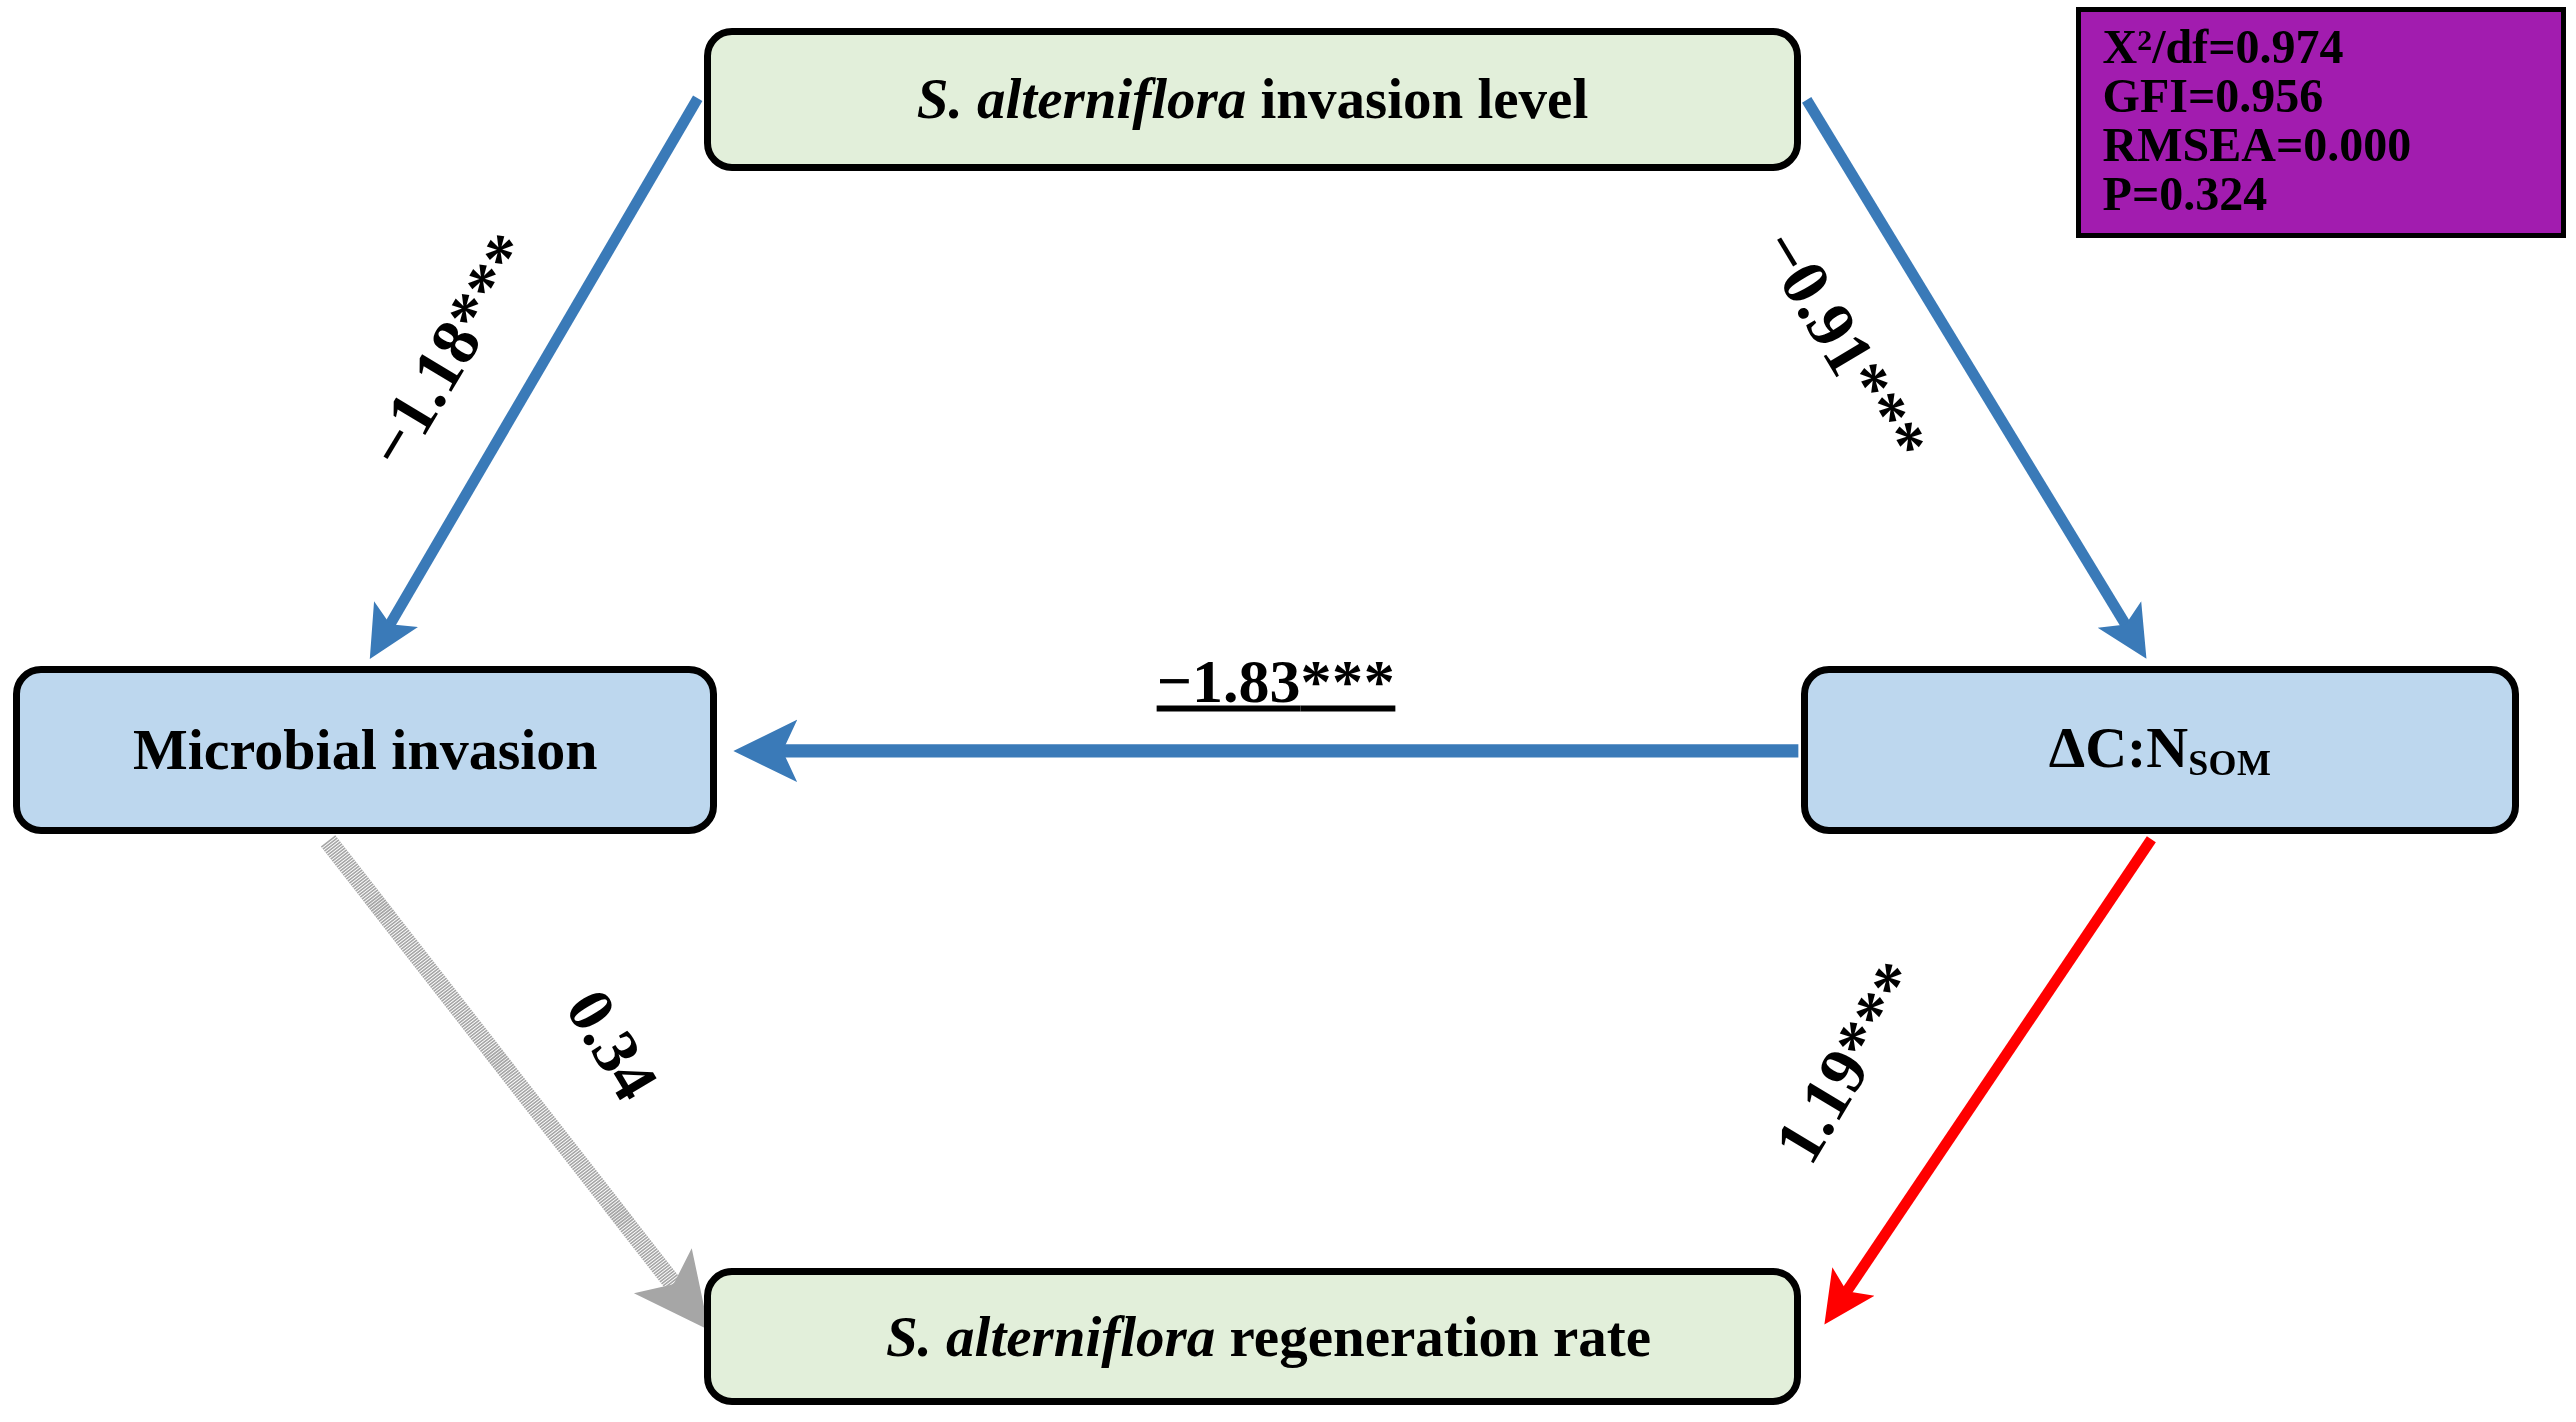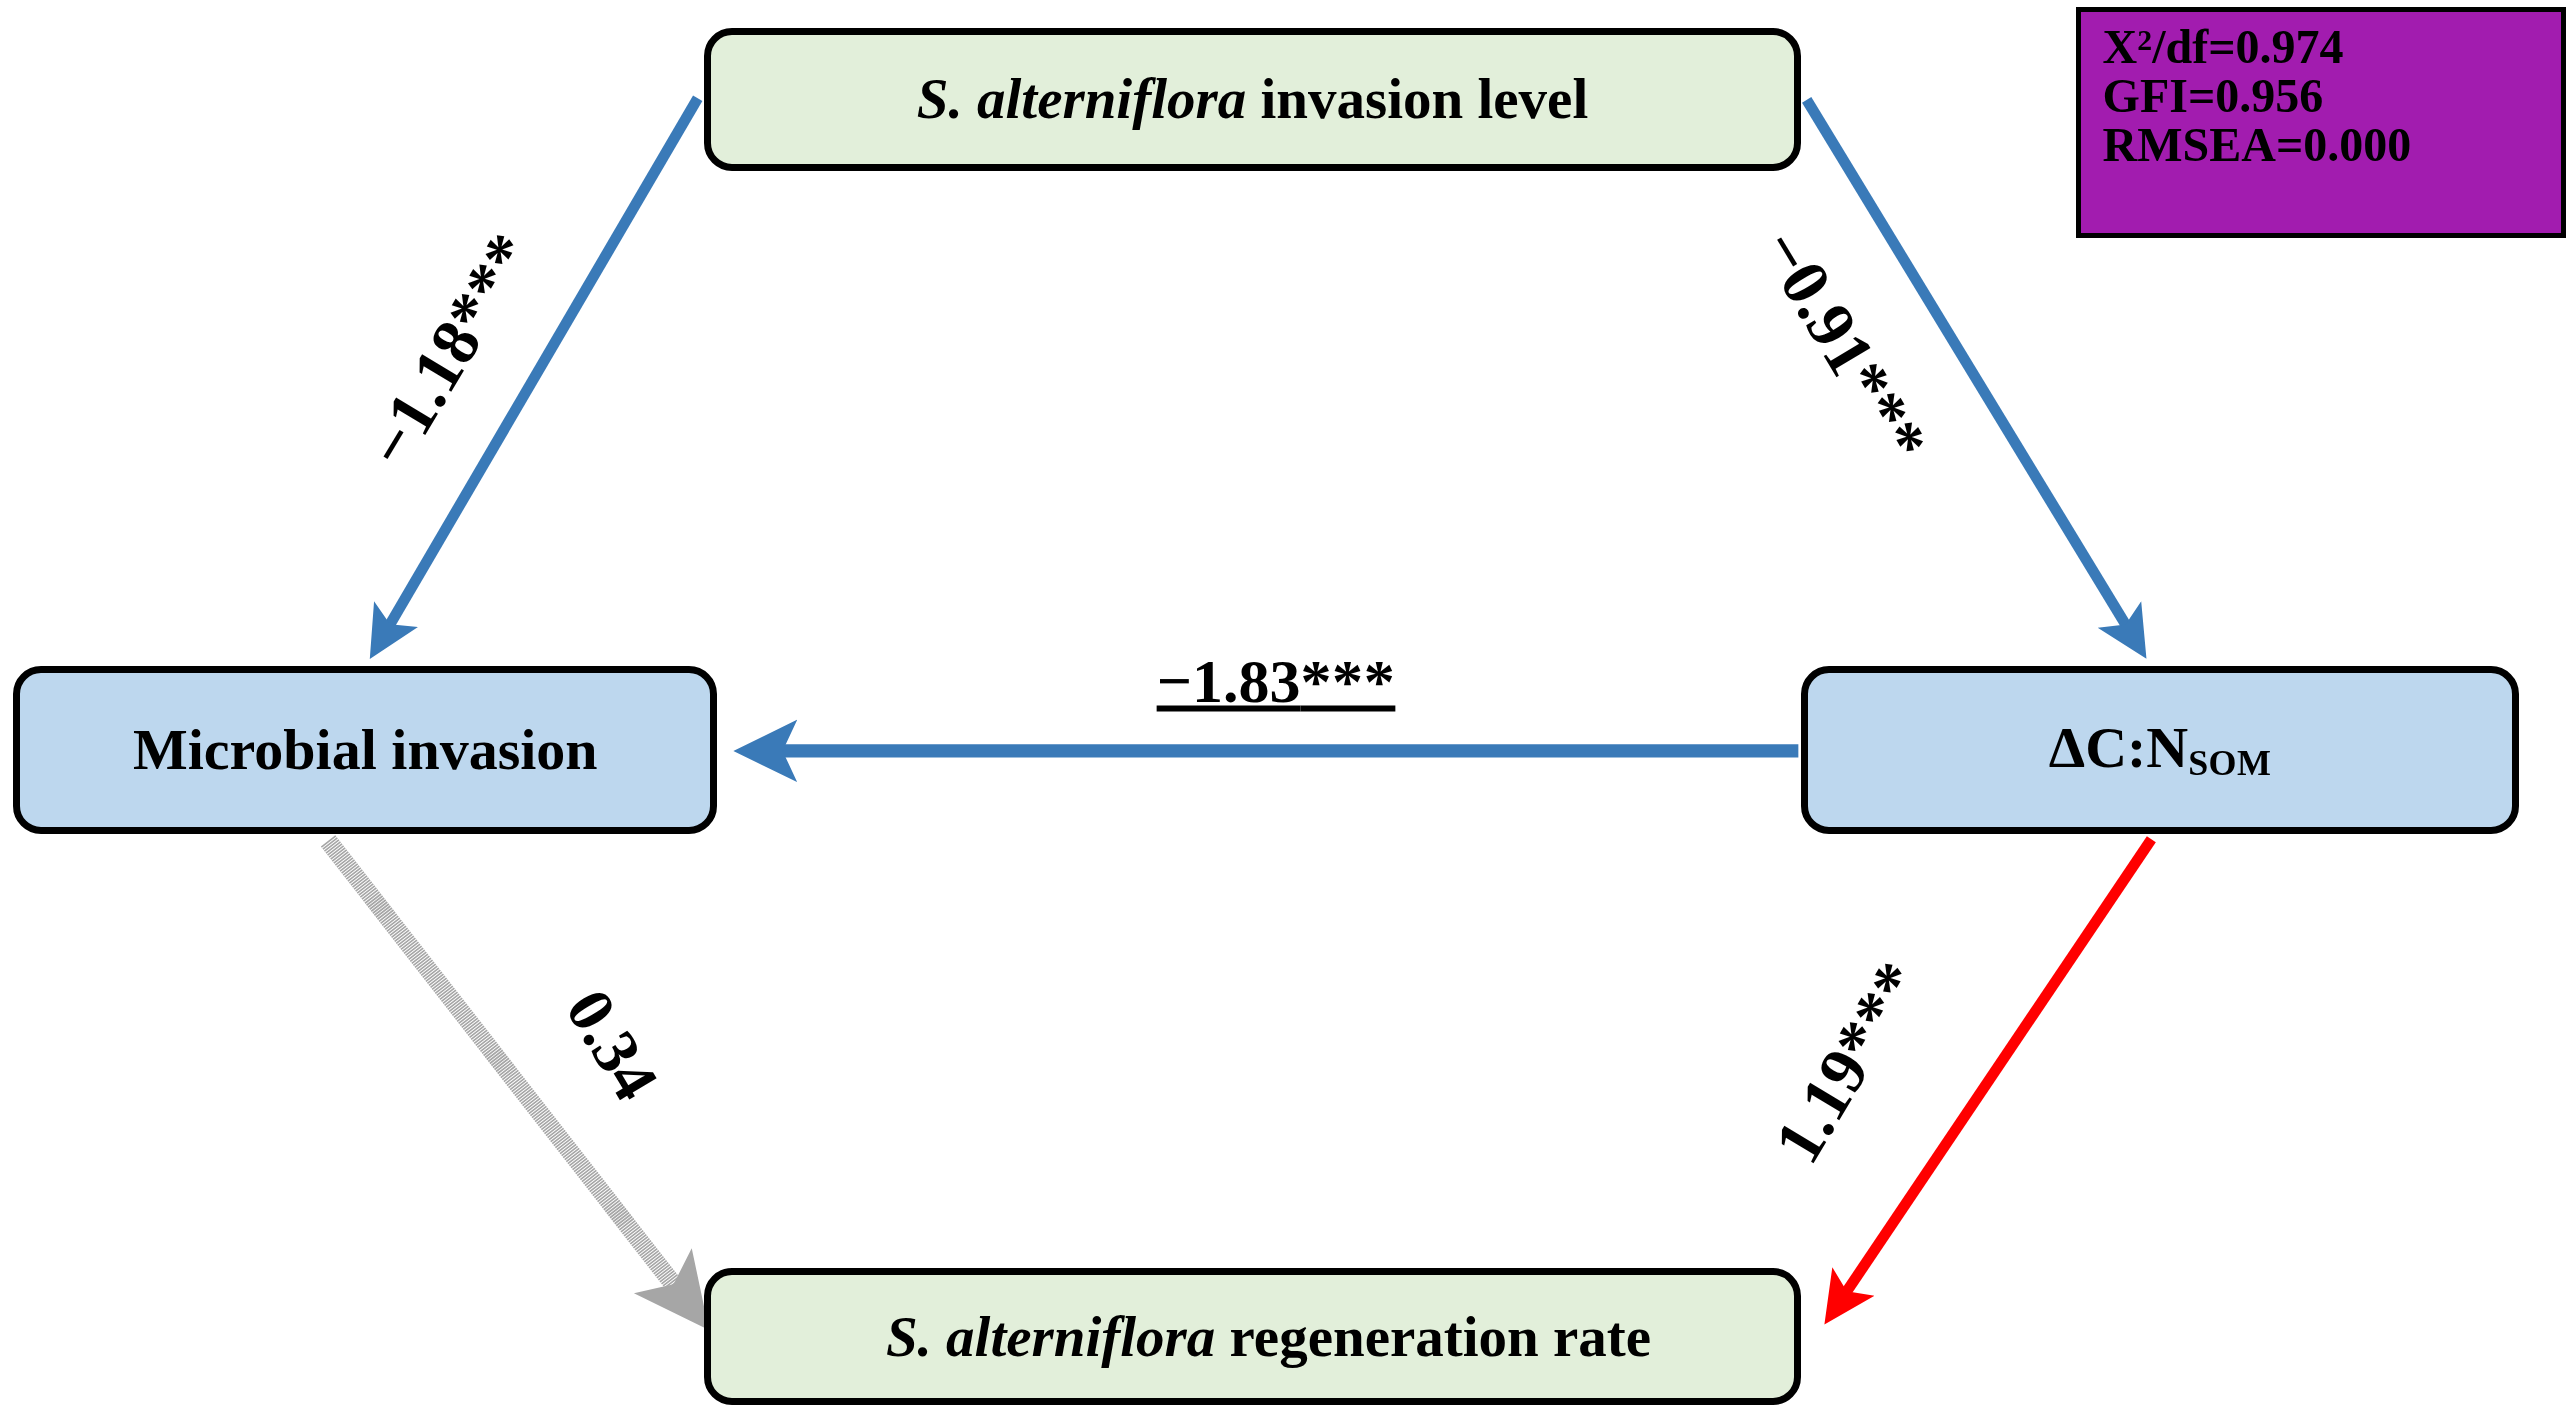--- a/index.html
+++ b/index.html
@@ -199,16 +199,17 @@
   <div class="plabel" id="lbl-119">
     <span>1.19</span><span class="stars">***</span>
   </div>
 
   <div id="fit-box">
     <div class="fit-line">
       <span>X</span><span class="sup">2</span><span>/df=0.974</span>
     </div>
     <div class="fit-line">GFI=0.956</div>
     <div class="fit-line">RMSEA=0.000</div>
+    <div class="fit-line">P=0.324</div>
   </div>
 
 </div>
 
 
 </body></html>

